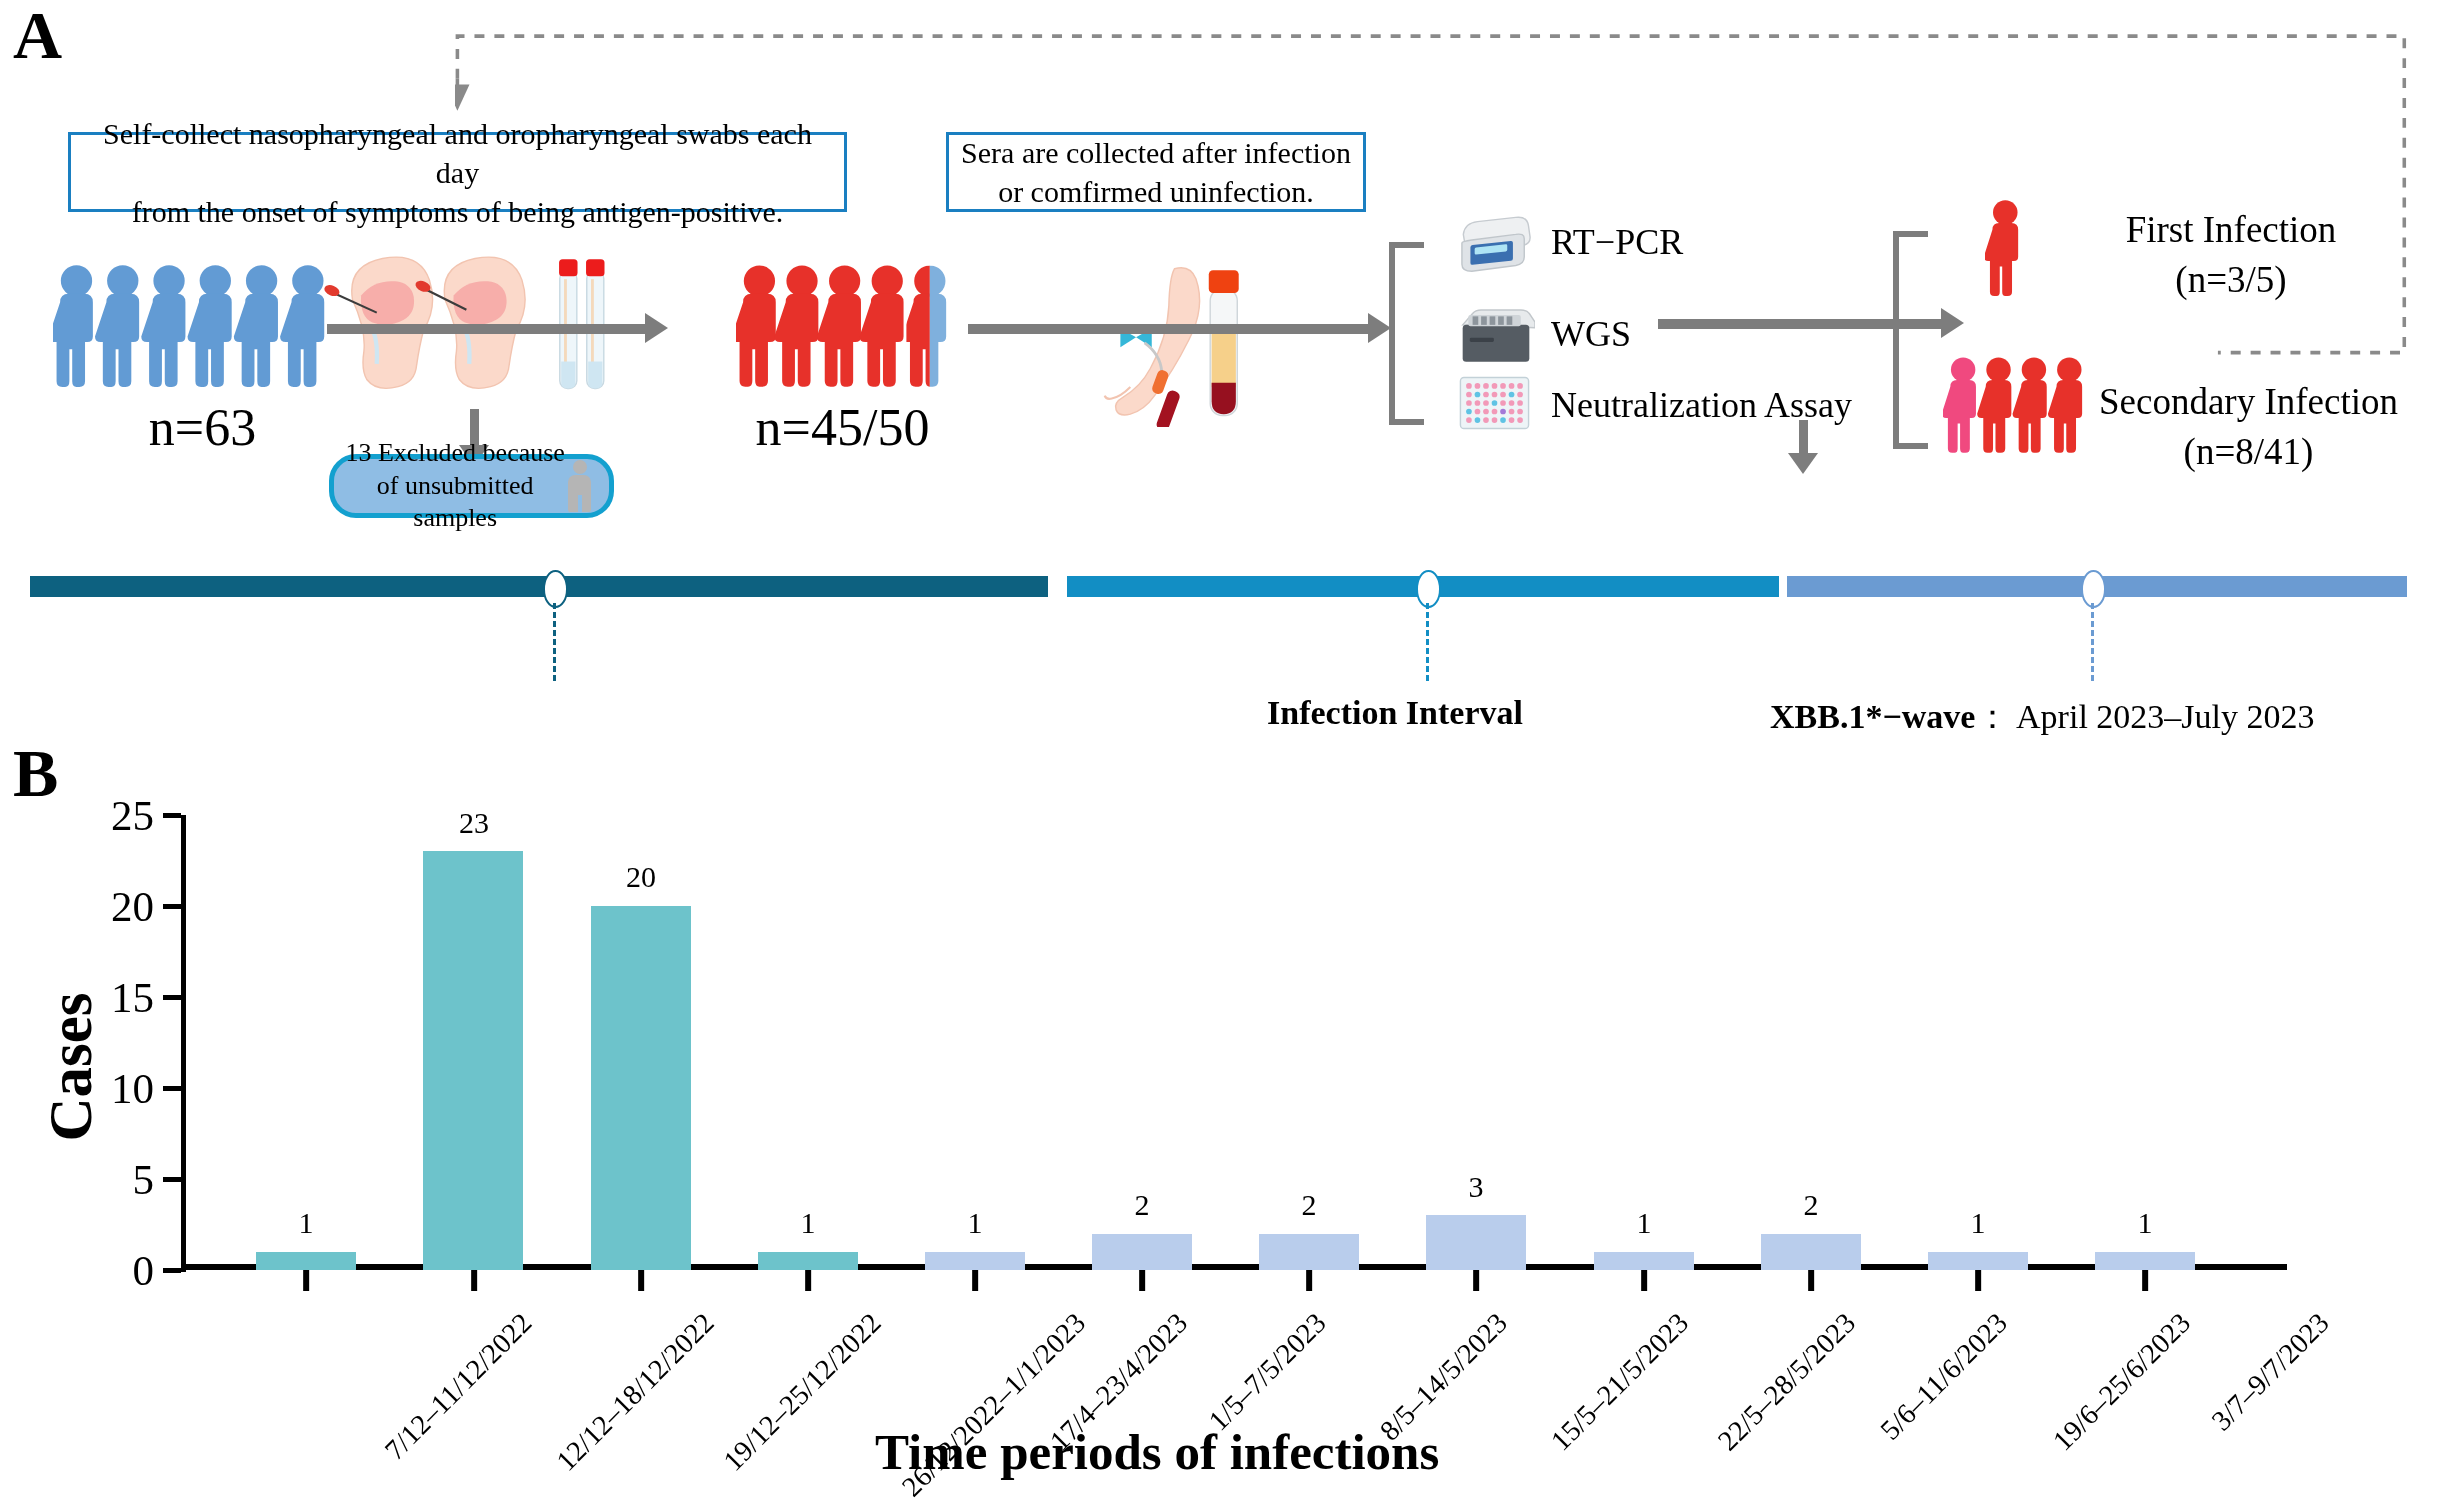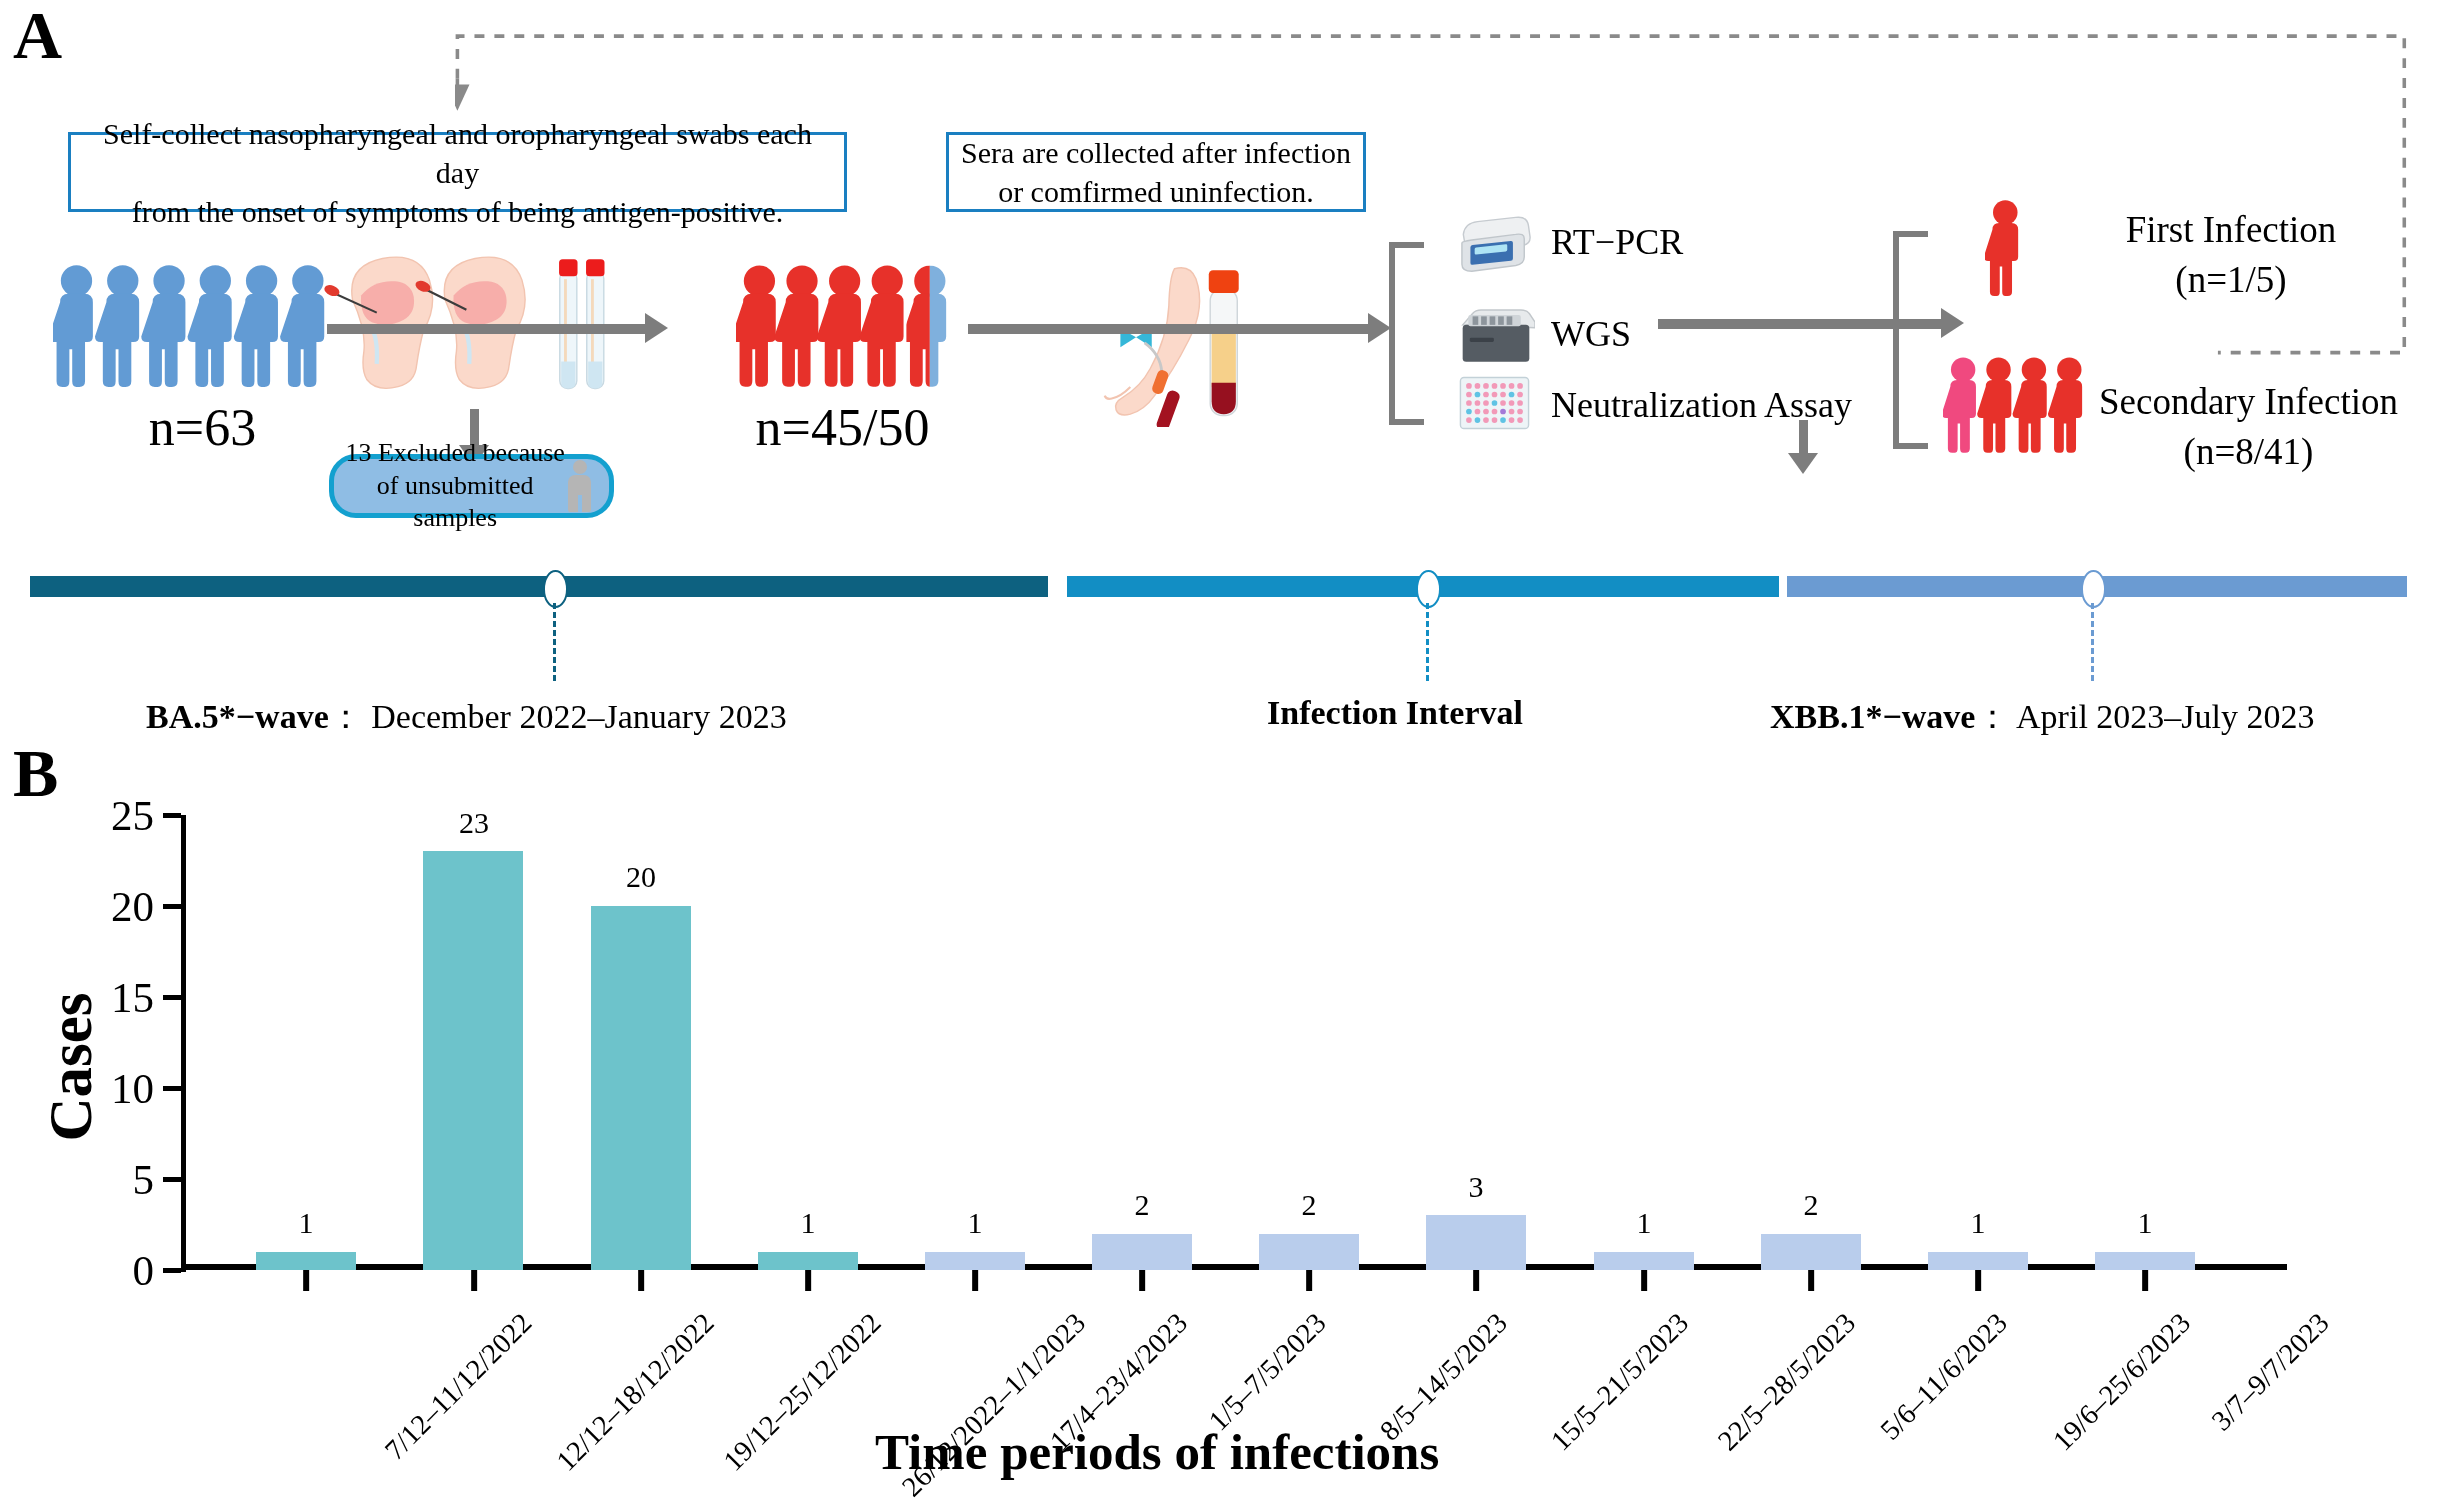--- a/index.html
+++ b/index.html
@@ -330,21 +330,21 @@
   <div class="abs" style="left:1985px;top:199px;width:50px;height:107px;">
     <svg width="50" height="107" viewBox="0 0 70 150">
       <g fill="#e7312a" transform="scale(0.86)">
         <circle cx="33" cy="22" r="20"></circle>
         <path d="M12 50 q0 -11 11 -11 h20 q11 0 11 11 v44 q0 7 -7 7 h-3 v50 q0 7 -7 7 h-4 q-5 0 -5 -7 v-41 h-4 v41 q0 7 -5 7 h-4 q-7 0 -7 -7 v-50 h-3 q-7 0 -7 -7 z"></path>
       </g>
     </svg>
   </div>
   <div class="abs" style="left:2103px;top:205px;font-size:37px;line-height:1.35;text-align:center;width:256px;">
     <span>First Infection</span><br>
-    <span>(n=1/5)</span>
+    <span>(n=3/5)</span>
   </div>
 
   <div class="abs" style="left:1943px;top:356px;width:149px;height:107px;">
     <svg width="149" height="107" viewBox="0 0 210 150">
       <g transform="scale(0.86)">
         <g fill="#f0497f" transform="translate(0,0)">
           <circle cx="33" cy="22" r="20"></circle>
           <path d="M12 50 q0 -11 11 -11 h20 q11 0 11 11 v44 q0 7 -7 7 h-3 v50 q0 7 -7 7 h-4 q-5 0 -5 -7 v-41 h-4 v41 q0 7 -5 7 h-4 q-7 0 -7 -7 v-50 h-3 q-7 0 -7 -7 z"></path>
         </g>
         <g fill="#e7312a" transform="translate(58,0)">
@@ -363,23 +363,20 @@
     </svg>
   </div>
   <div class="abs" style="left:2099px;top:377px;font-size:37px;line-height:1.35;text-align:center;width:299px;">
     <span>Secondary Infection</span><br>
     <span>(n=8/41)</span>
   </div>
 
   <div class="tl-bar" style="left: 30px; top: 576px; width: 1018px; background: rgb(13, 97, 128);"></div>
   <div class="tl-node-o" style="left: 543px; top: 570px; background: rgb(255, 255, 255); border: 2.8px solid rgb(13, 97, 128);"></div>
   <div class="tl-dash" style="left: 553px; top: 603px; height: 78px; border-left-color: rgb(13, 97, 128);"></div>
-  <div class="tl-label" style="left:146px;top:694px;">
-    <b>BA.5*−wave</b><span>：</span> <span>December 2022–January 2023</span>
-  </div>
 
   <div class="tl-bar" style="left: 1067px; top: 576px; width: 712px; background: rgb(18, 142, 196);"></div>
   <div class="tl-node-o" style="left: 1416px; top: 570px; background: rgb(255, 255, 255); border: 2.8px solid rgb(18, 142, 196);"></div>
   <div class="tl-dash" style="left: 1426px; top: 603px; height: 78px; border-left-color: rgb(18, 142, 196);"></div>
   <div class="tl-label" style="left:1267px;top:694px;">
     <b>Infection Interval</b>
   </div>
 
   <div class="tl-bar" style="left: 1787px; top: 576px; width: 620px; background: rgb(107, 155, 210);"></div>
   <div class="tl-node-o" style="left: 2081px; top: 570px; background: rgb(255, 255, 255); border: 2.8px solid rgb(107, 155, 210);"></div>

